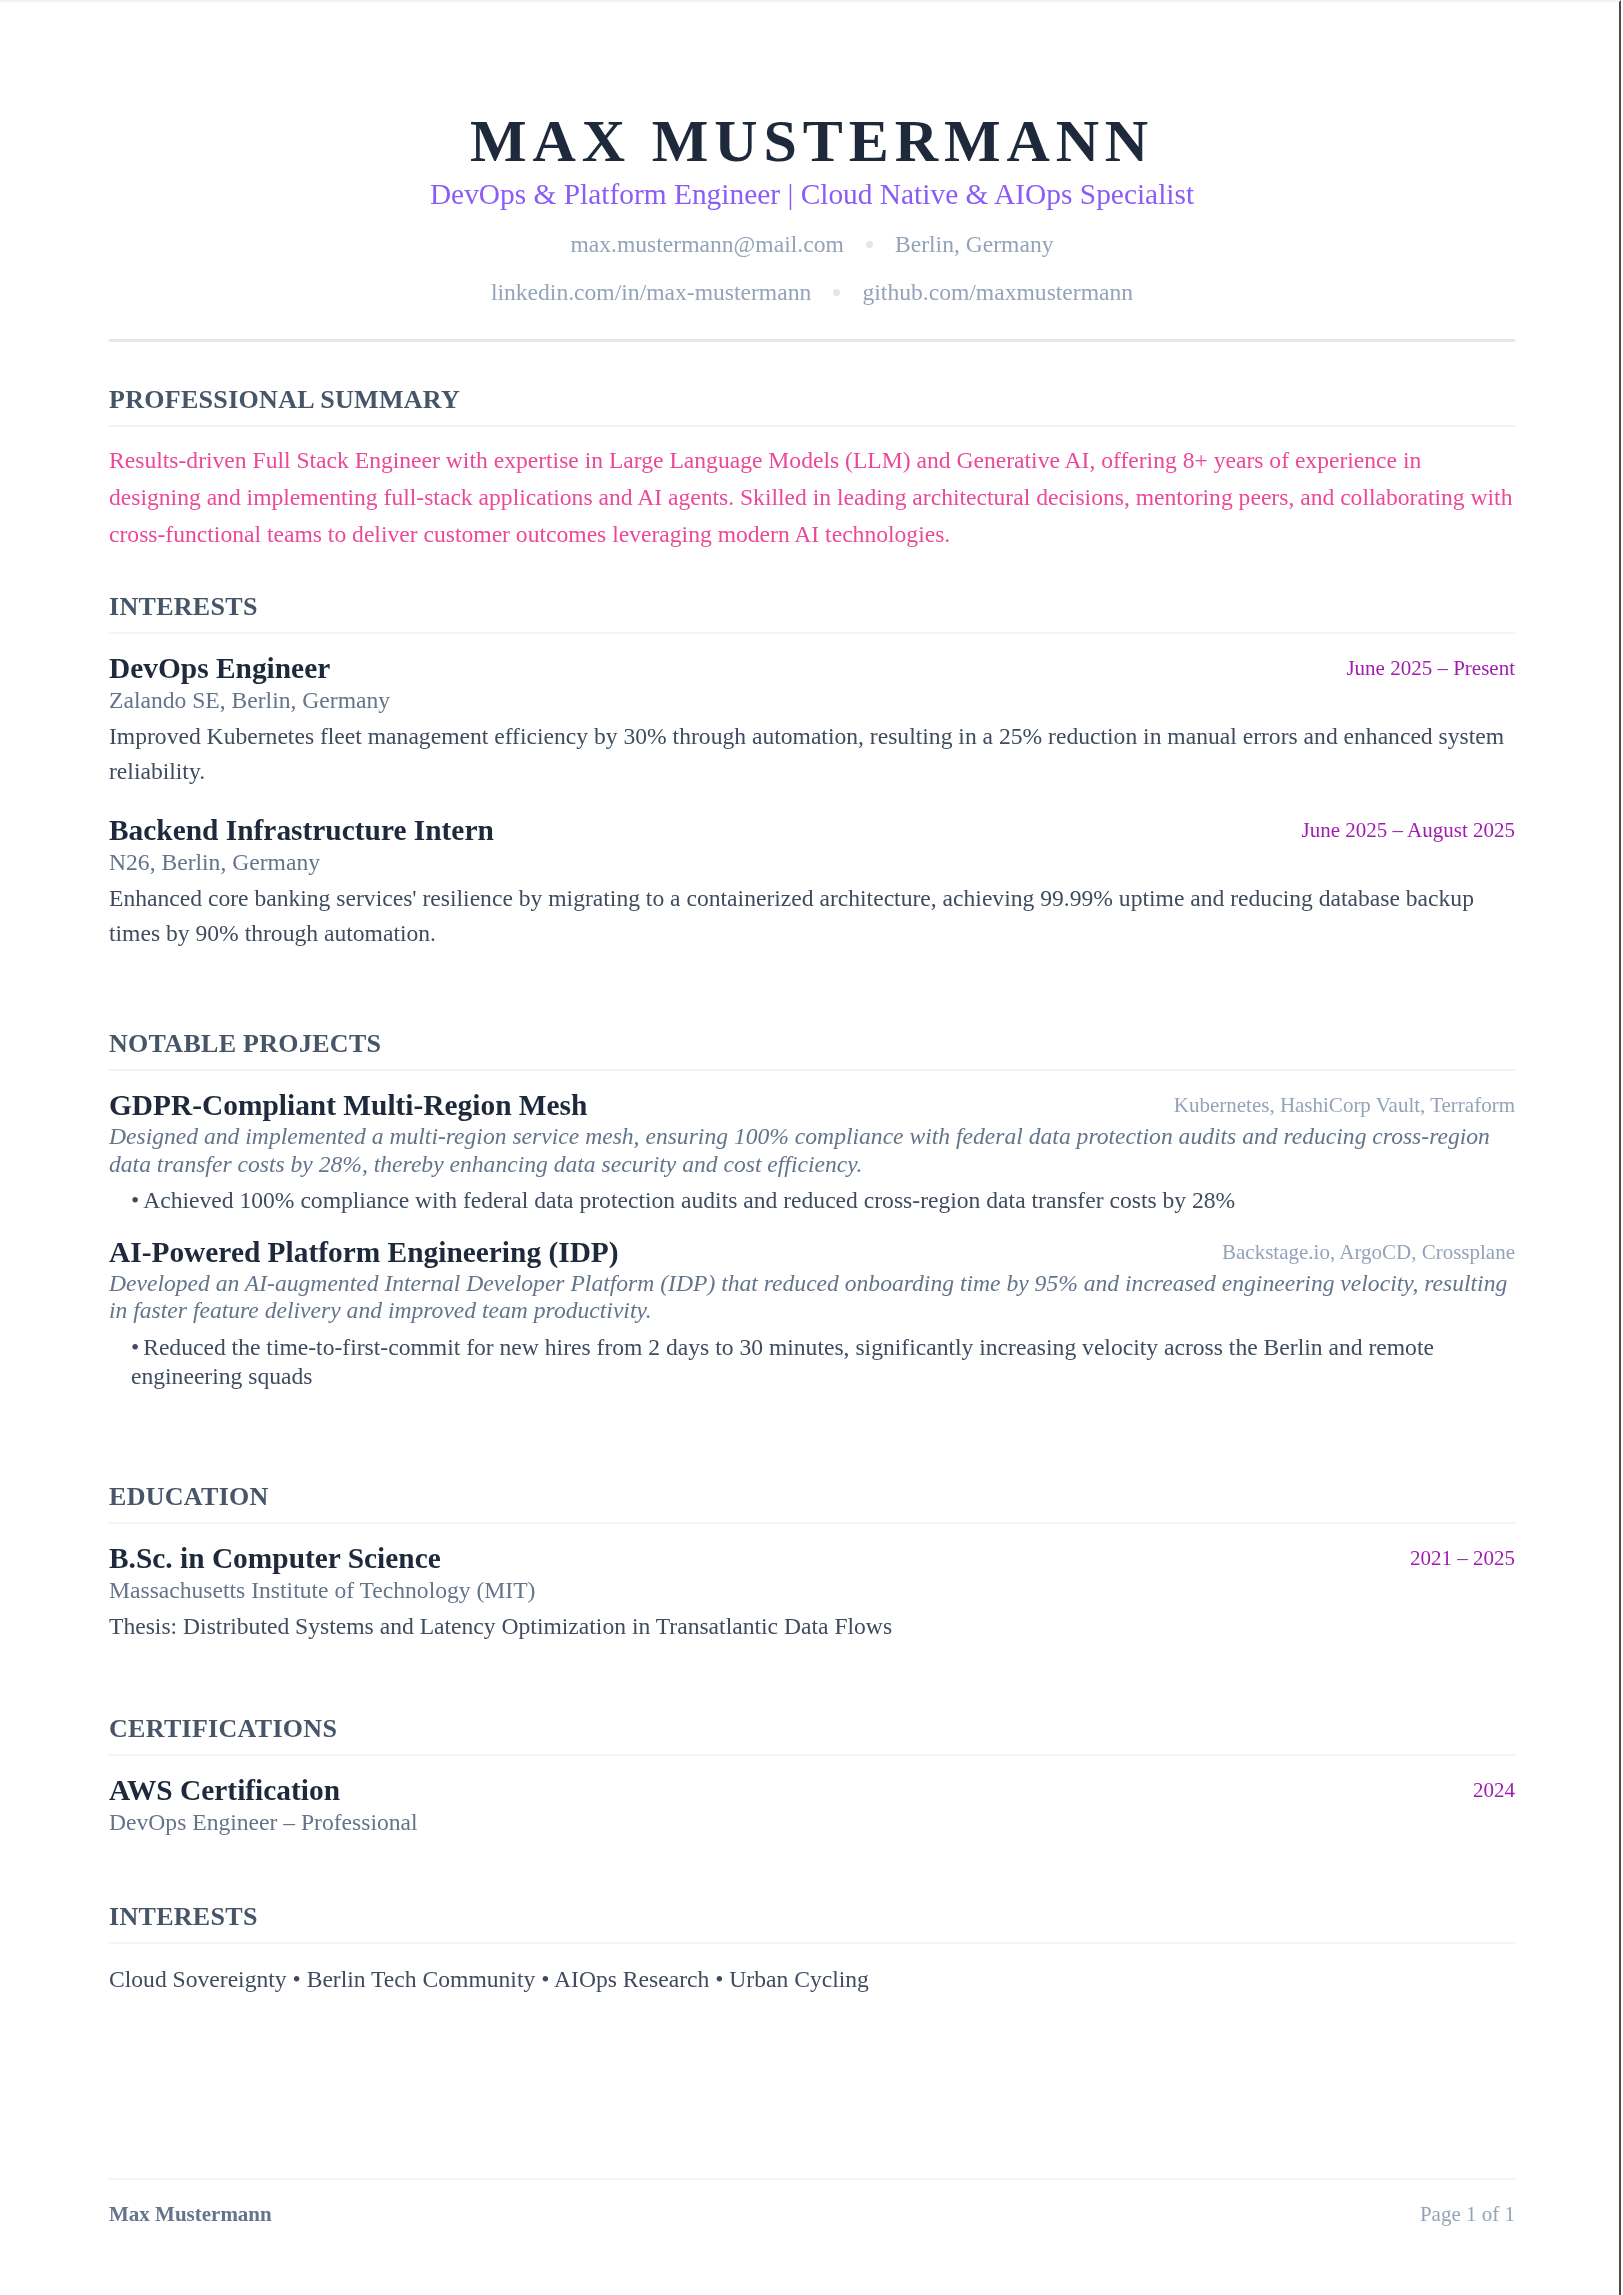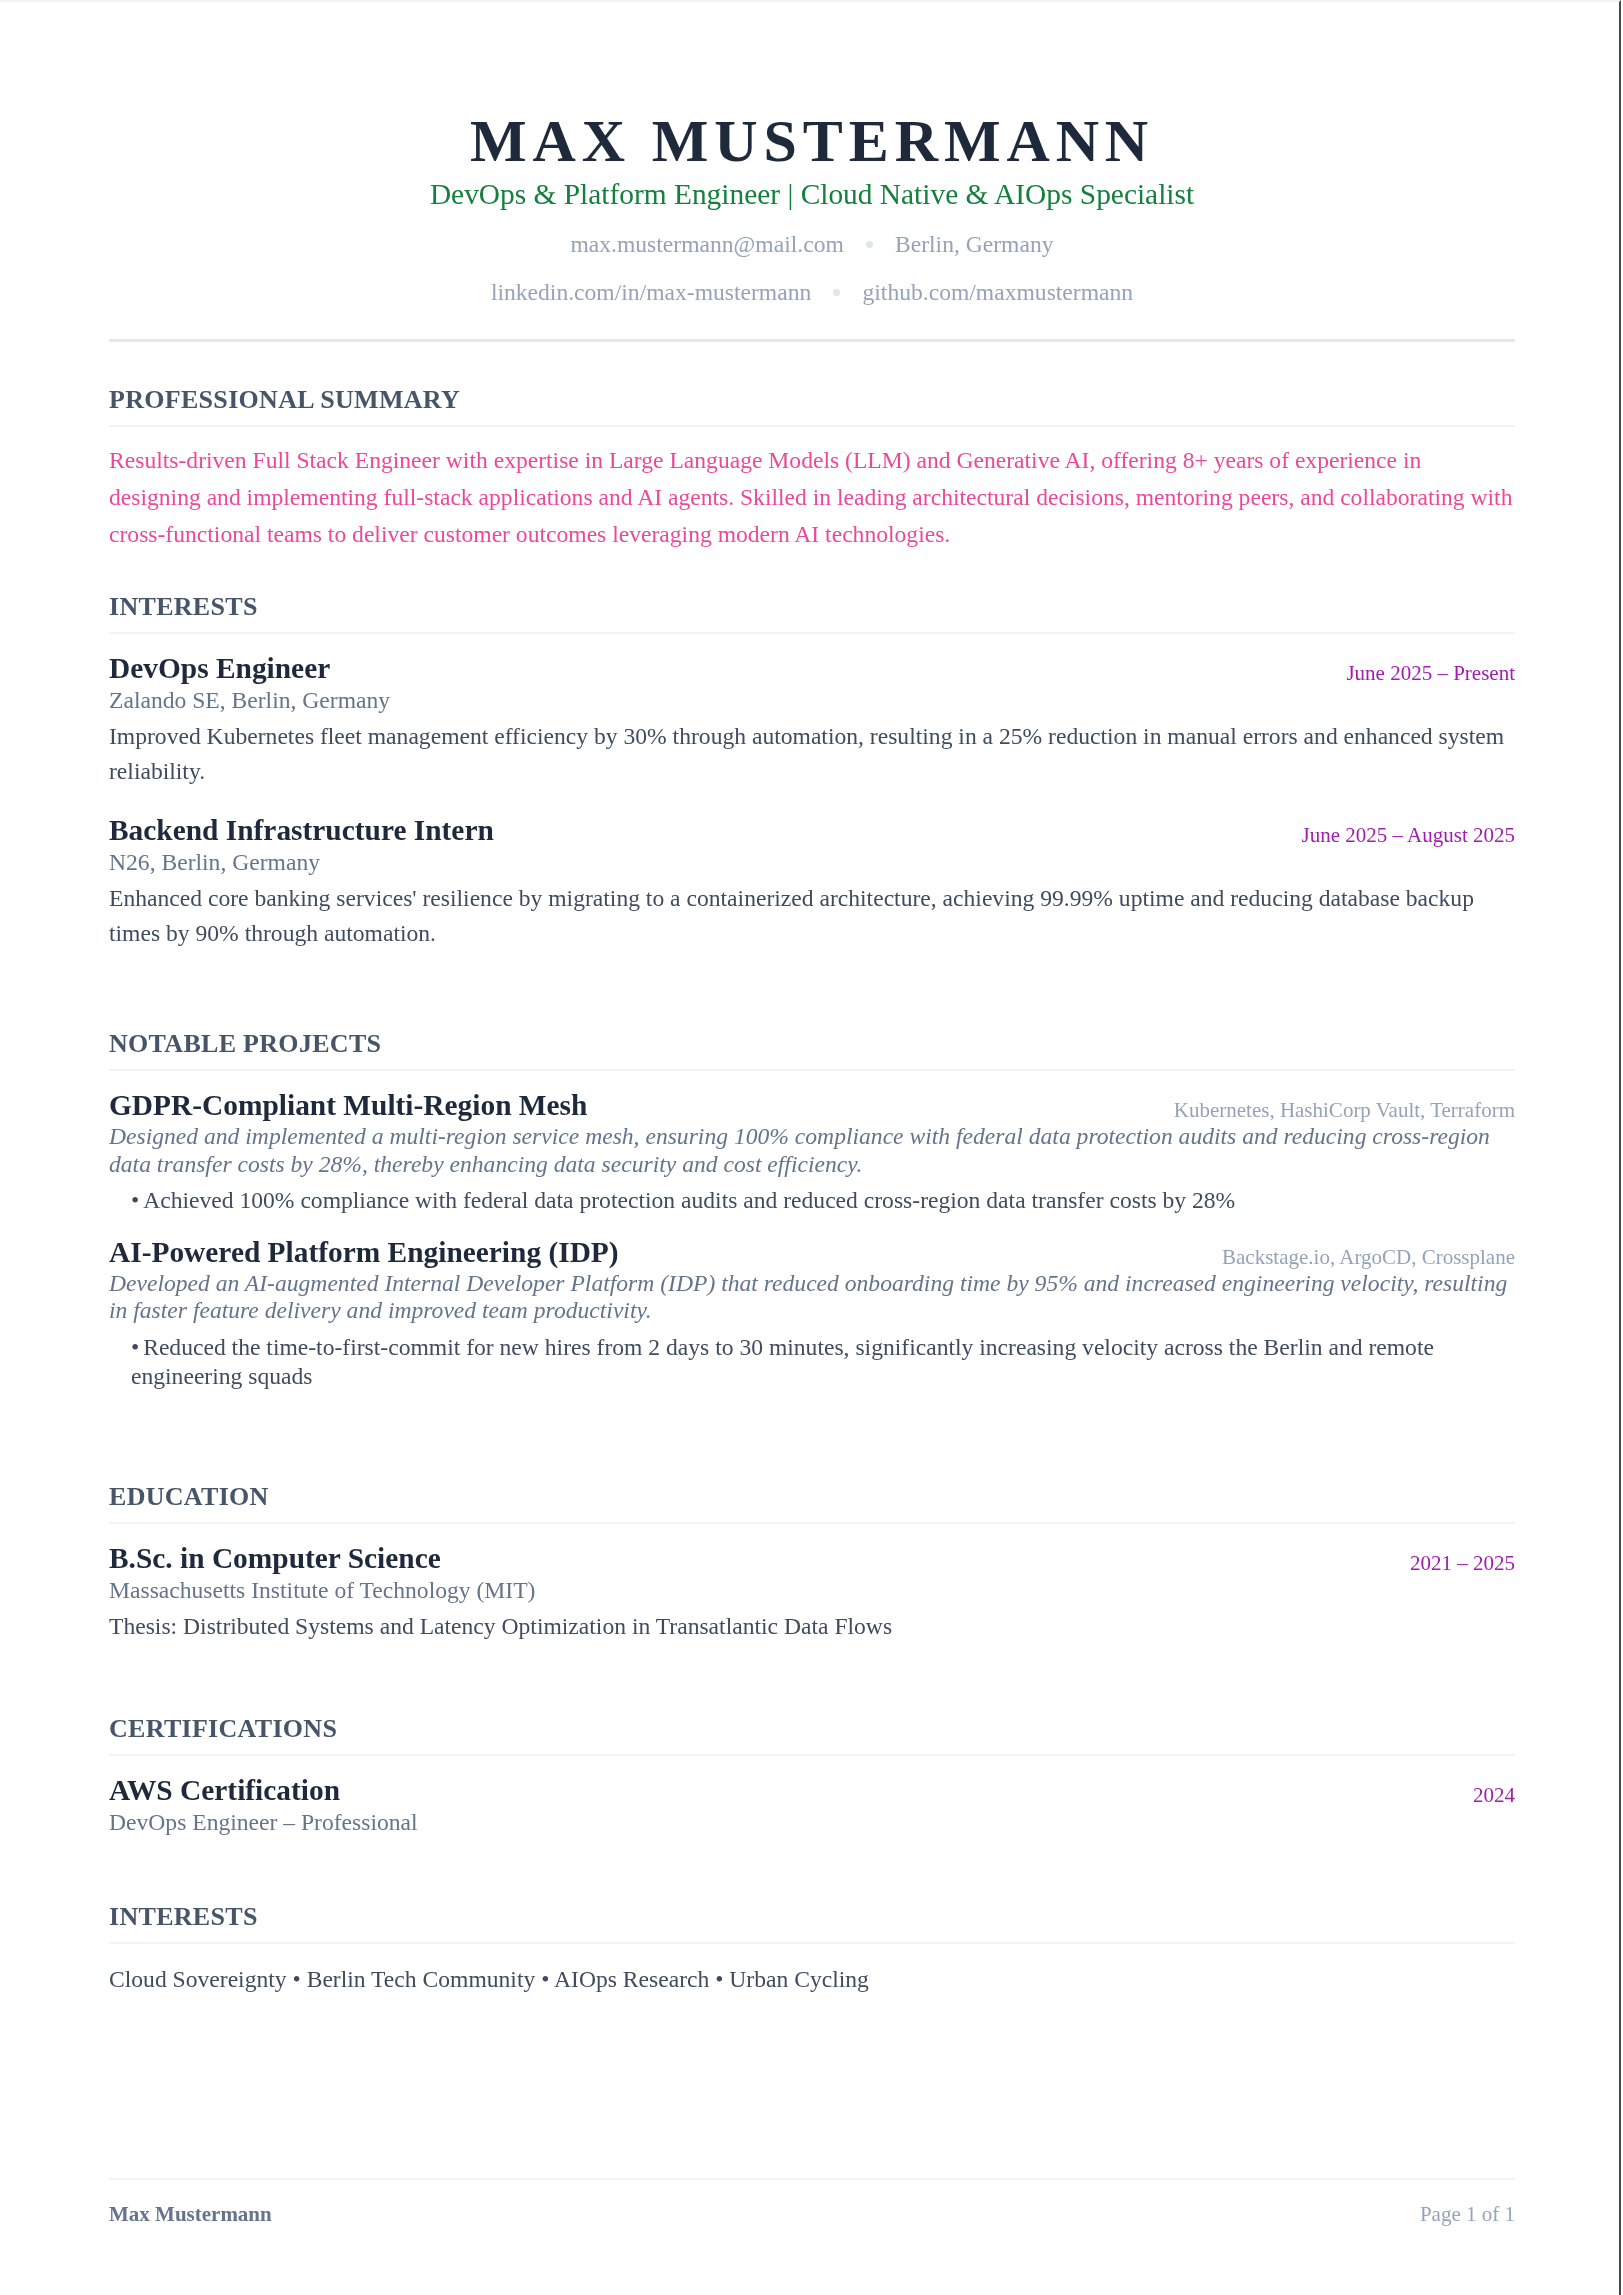--- a/index.html
+++ b/index.html
@@ -42,21 +42,21 @@
     .name {
       font-size: 60px;
       font-weight: bold;
       letter-spacing: 5.9px;
       color: #1e293b;
       line-height: 68px;
       margin: 0;
     }
     .subtitle {
       font-size: 29.4px;
-      color: #15803d;
+      color: #8b5cf6;
       line-height: 37px;
       margin-top: 1.3px;
     }
     .contact-row {
       font-size: 23.6px;
       color: #94a3b8;
       line-height: 30px;
     }
     .contact-row.r1 { margin-top: 15.7px; }
     .contact-row.r2 { margin-top: 18.3px; }
@@ -97,21 +97,21 @@
     .summary-text {
       font-size: 23.6px;
       line-height: 37px;
       color: #ec4899;
       margin-top: 14.4px;
     }
     .entry { margin-top: 19.6px; }
     .entry-head {
       display: flex;
       justify-content: space-between;
-      align-items: flex-end;
+      align-items: center;
     }
     .entry-title {
       font-size: 29.4px;
       font-weight: bold;
       color: #1e293b;
       line-height: 35px;
     }
     .entry-date {
       font-size: 21px;
       color: #a21caf;

